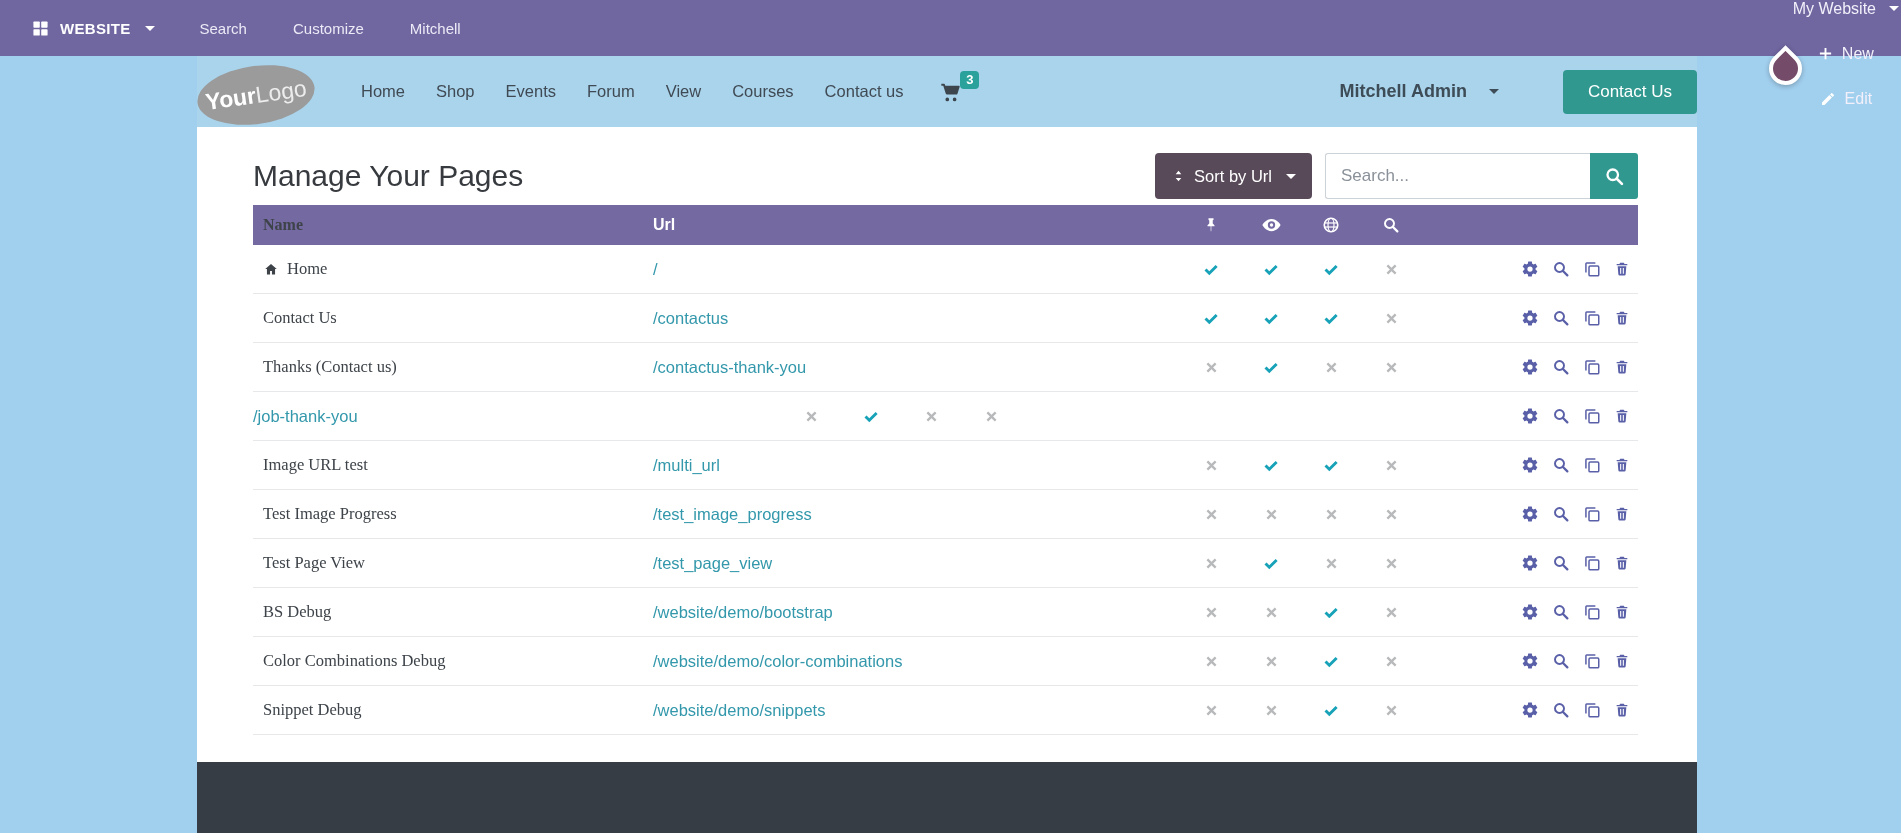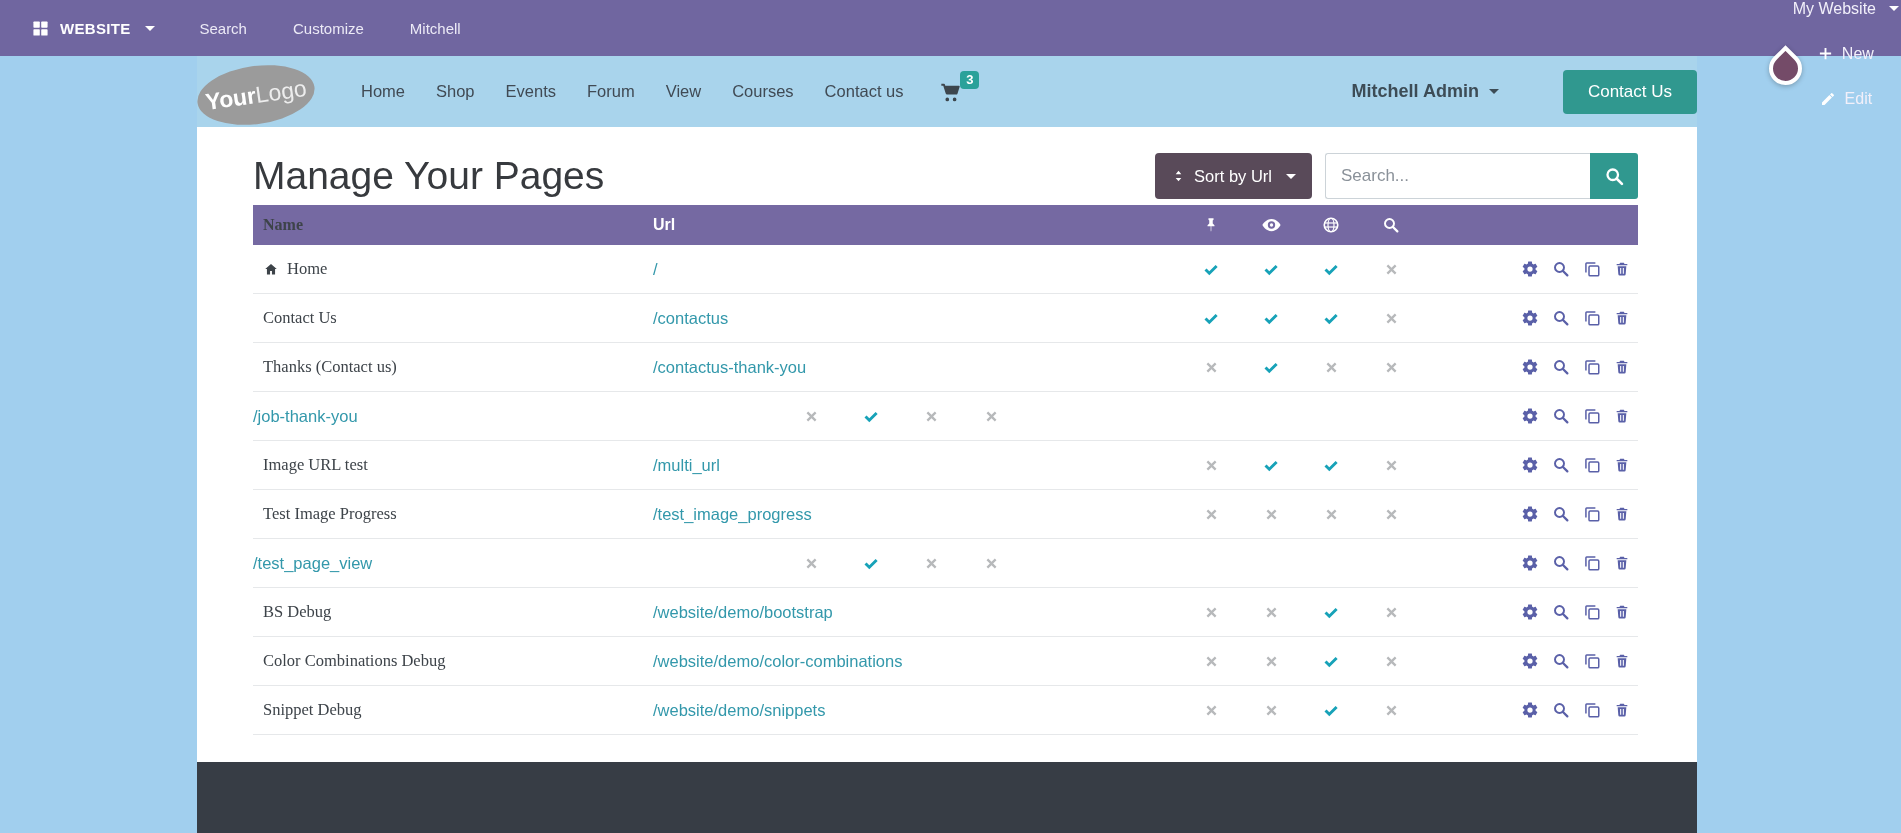--- a/index.html
+++ b/index.html
@@ -24,34 +24,34 @@
   .logo { width:118px; height:58px; background:#9b9b9b; border-radius:50%; transform:rotate(-8deg);
           display:flex; align-items:center; justify-content:center; margin-top:6px; flex:none; cursor:pointer; }
   .logo b { color:#fff; font-size:23px; }
   .logo span { color:#ededed; font-size:23px; font-weight:300; }
   .site-nav { display:flex; margin-left:46px; gap:31px; font-size:16.5px; color:#404a54; }
   .site-nav span { cursor:pointer; }
   .cart-wrap { margin-left:36px; position:relative; cursor:pointer; margin-top:2px; }
   .cart-badge { position:absolute; top:-11px; right:-17px; background:#2aa19a; color:#fff;
                 border-radius:4px; padding:1px 6px 2px; font-size:13px; font-weight:bold; }
   .hdr-right { margin-left:auto; display:flex; align-items:center; }
-  .user-menu { font-size:18px; font-weight:bold; color:#3d4c56; display:flex; align-items:center; cursor:pointer; }
+  .user-menu { font-size:18px; font-weight:bold; color:#3d4c56; display:flex; align-items:center; cursor:pointer;gap:12px; }
   .user-menu .caret { border-top-color:#3d4c56; margin-left:10px; }
   .contact-btn { margin-left:64px; background:#30988f; color:#fff; font-size:17px;
                  padding:12px 25px; border-radius:4px; border:none; cursor:pointer; }
 
   
   .drop { position:absolute; left:1769px; top:52px; width:33px; height:33px; background:#744b68;
           border:4px solid #fff; border-radius:0 50% 50% 50%; transform:rotate(45deg);
           z-index:10; box-shadow:1px 1px 5px rgba(0,0,0,.25); }
 
   
   .content { width:1500px; margin-left:197px; background:#fff; padding:26px 59px 27px 56px; }
   .page-head { display:flex; align-items:center; margin-bottom:6px; }
-  .page-title { font-size:39px; font-weight:400; color:#373a3e; }
+  .page-title { font-size:30px; font-weight:400; color:#373a3e; }
   .sort-btn { margin-left:auto; background:#594a59; color:#fff; border:none; border-radius:4px;
               height:46px; padding:0 16px; font-size:16.5px; display:flex; align-items:center; gap:8px;
               font-family:inherit; cursor:pointer; }
   .sort-btn .caret { margin-left:6px; }
   .search-box { margin-left:13px; display:flex; }
   .search-box input { width:265px; height:46px; border:1px solid #ccd3d8; border-right:none;
                       border-radius:3px 0 0 3px; padding:0 15px; font-size:17px; color:#3d4349;
                       font-family:inherit; outline:none; }
   .search-box input::placeholder { color:#8a9199; }
   .search-btn { width:48px; height:46px; background:#30988f; border:none; border-radius:0 3px 3px 0;
@@ -624,20 +624,23 @@
             <span style="display: flex; align-items: center;">
               <svg width="16" height="18" viewBox="0 0 24 24" fill="#5a60a8">
                 <path d="M9.2 2.5h5.6l1 2H20v2H4v-2h4.2l1-2zM5.5 8h13l-1 12a2 2 0 0 1-2 1.8h-7A2 2 0 0 1 6.5 20l-1-12z"></path>
                 <path d="M10 10.5v8.5M14 10.5v8.5" stroke="#fff" stroke-width="1.6"></path>
               </svg>
             </span>
           </span>
         </div>
       </div>
       <div class="trow">
+        <div class="c-name">
+          <span>Test Page View</span>
+        </div>
         <div class="c-url"><span class="url-link">/test_page_view</span></div>
         <div class="c-st">
           <span style="display: flex; align-items: center;">
             <svg width="17" height="17" viewBox="0 0 24 24" fill="#b7b9bb">
               <path d="M5 7.3 7.3 5 12 9.7 16.7 5 19 7.3 14.3 12 19 16.7 16.7 19 12 14.3 7.3 19 5 16.7 9.7 12z"></path>
             </svg>
           </span>
         </div>
         <div class="c-st">
           <span style="display: flex; align-items: center;">

